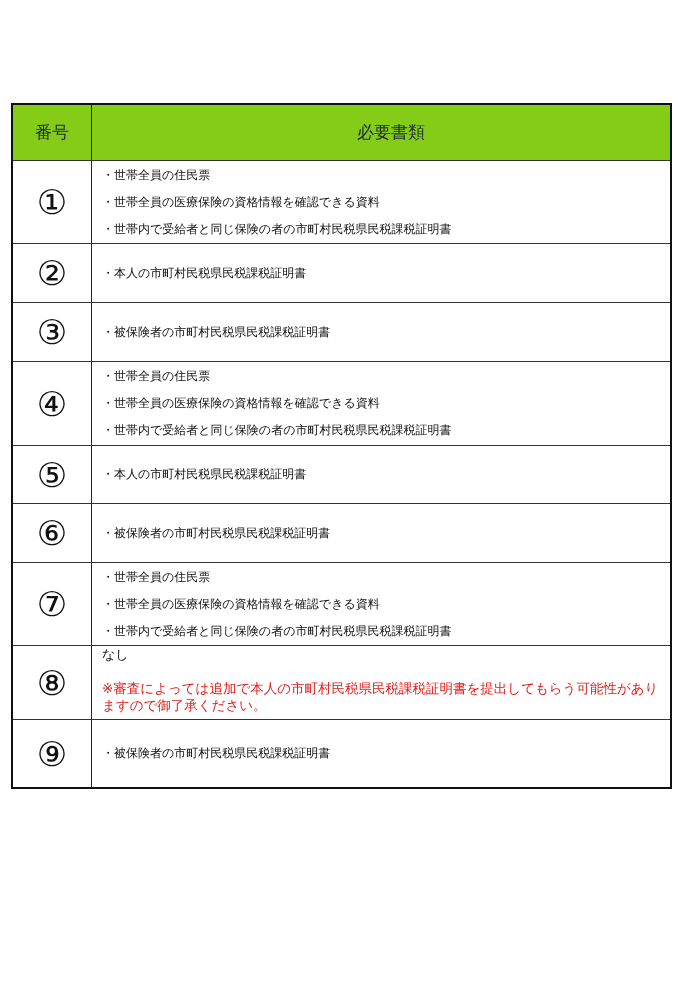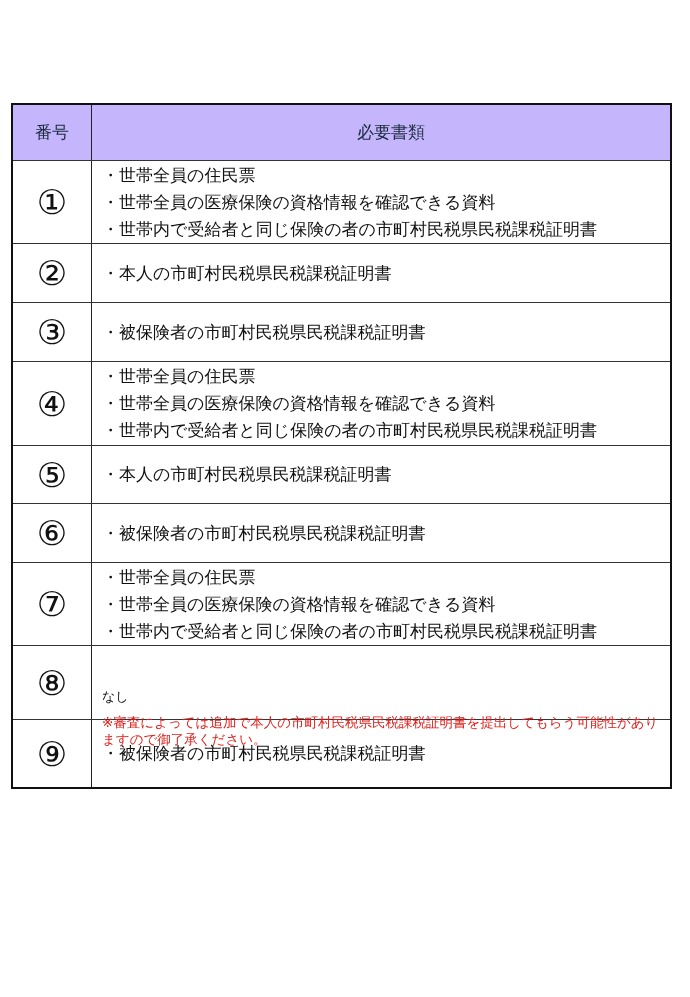--- a/index.html
+++ b/index.html
@@ -2,30 +2,30 @@
 <html><head>
   <meta charset="utf-8">
   <style>
     html, body { margin:0; padding:0; background:#ffffff; }
     body { width:690px; height:997px; position:relative; overflow:hidden;
       font-family: "DejaVu Sans", "Liberation Sans", sans-serif; color:#111; }
     .tbl { position:absolute; left:11px; top:103px; width:661px;
       border:2px solid #111; border-collapse:collapse; box-sizing:border-box; }
     .row { display:flex; border-top:1px solid #333; box-sizing:border-box; }
     .row.first { border-top:none; }
-    .hdr { display:flex; background:#c4b5fd; height:55px; border-bottom:1px solid #333;gap:20px; }
+    .hdr { display:flex; background:#84cc16; height:55px; border-bottom:1px solid #333;gap:20px; }
     .hdr .c1, .hdr .c2 { display:flex; align-items:center; justify-content:center;
       font-size:17px; color:#1a2a3a; }
     .c1 { width:78px; border-right:1px solid #222; flex:none; display:flex;
       align-items:center; justify-content:center; }
     .c2 { flex:1; padding-left:10px; display:flex; flex-direction:column; justify-content:center; }
     .num { font-size:34px; font-weight:normal; color:#111; line-height:1; }
-    .line { font-size:17px; line-height:27px; white-space:nowrap; }
-    .note { font-size:13.5px; line-height:17px; color:#e0201c; padding-right:8px; margin-top:8px; }
-    .nashi { font-size:13px; line-height:18px;margin-top:42px; }
+    .line { font-size:12px; line-height:27px; white-space:nowrap; }
+    .note { font-size:13.5px; line-height:17px; color:#e0201c; padding-right:8px; margin-top:16px; }
+    .nashi { font-size:13px; line-height:18px; }
   </style>
 </head>
 <body>
 
 <div class="tbl">
   <div class="hdr">
     <div class="c1">番号</div>
     <div class="c2" style="align-items:center;padding-left:0;text-align:right;">必要書類</div>
   </div>
   <div id="rows">

